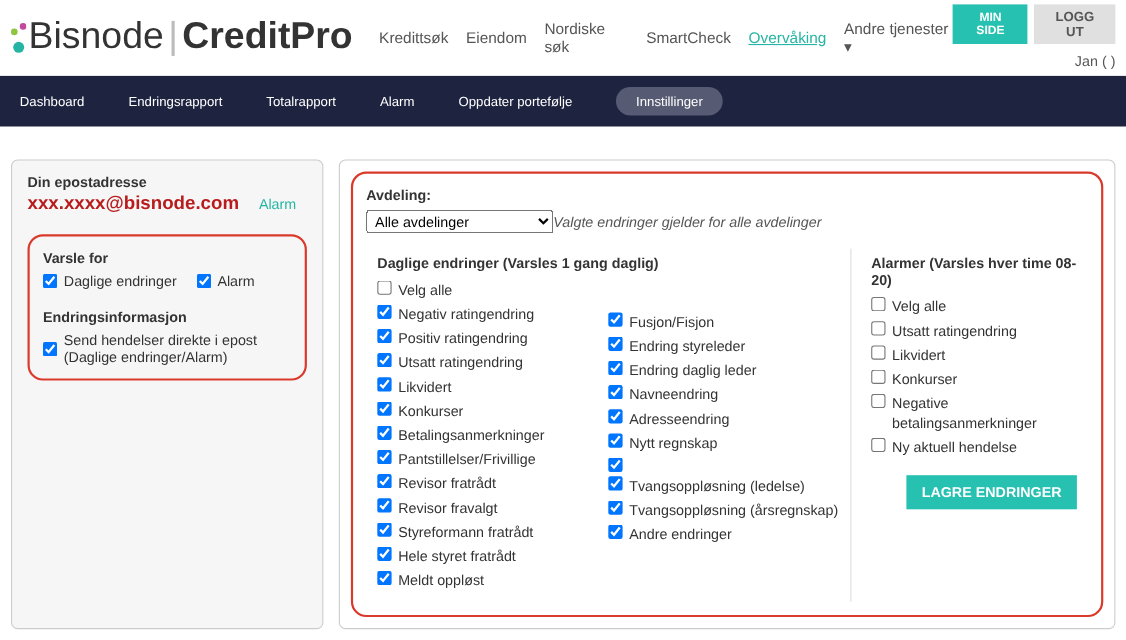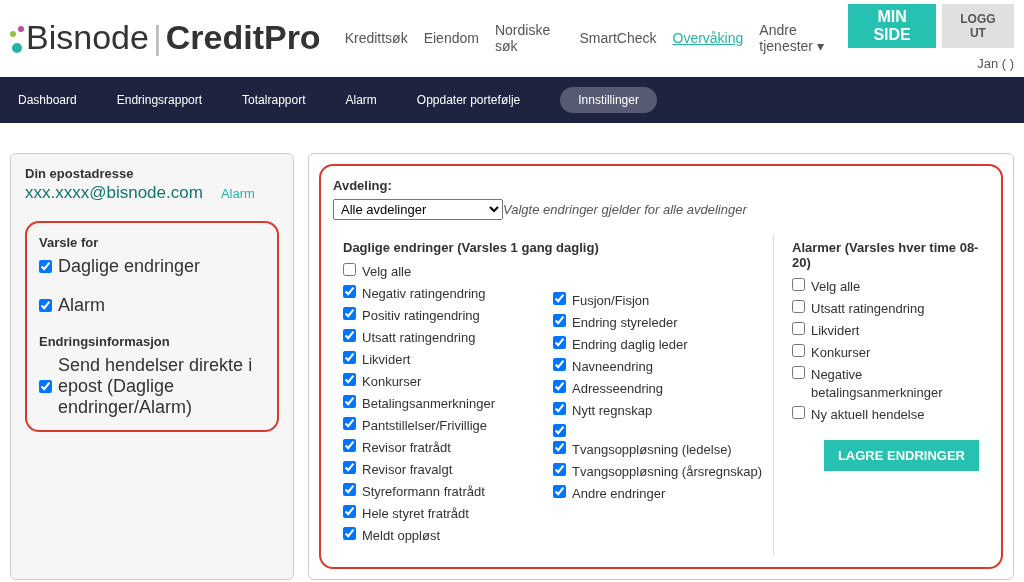--- a/index.html
+++ b/index.html
@@ -11,44 +11,44 @@
     .logo-dots { position: relative; width: 14px; height: 30px; margin-right: 2px; }
     .logo-text .sep { color: #bbb; margin: 0 4px; font-weight: 100; }
     .logo-text .bold { font-weight: 600; }
     
     .main-nav { display: flex; align-items: center; gap: 16px; margin-left: 24px; }
     .main-nav a { color: #555; text-decoration: none; font-size: 14px; font-weight: 500; }
     .main-nav a.active { color: #26B5A4; text-decoration: underline; }
     
     .top-right { text-align: right; }
     .top-buttons { display: flex; gap: 6px; justify-content: flex-end; margin-bottom: 8px; }
-    .btn-teal { background: #26C1B0; color: #fff; border: none; padding: 4px 10px; font-size: 16px; font-weight: bold; cursor: pointer; }
+    .btn-teal { background: #26C1B0; color: #fff; border: none; padding: 4px 10px; font-size: 11px; font-weight: bold; cursor: pointer; }
     .btn-grey { background: #e0e0e0; color: #555; border: none; padding: 4px 10px; font-size: 12px; font-weight: bold; cursor: pointer; }
     .user-line { font-size: 13px; color: #555; }
     
     .subnav { background: #1E2340; display: flex; align-items: center; padding: 0 18px; height: 46px; gap: 40px; margin-top: 6px; }
     .subnav a { color: #fff; text-decoration: none; font-size: 12px; font-weight: 500; }
     .subnav a.pill { background: #565A72; padding: 6px 18px; border-radius: 18px; }
     
     .content { padding: 30px 10px 10px 10px; display: flex; gap: 14px; }
     .card { border: 1px solid #ccc; border-radius: 6px; background: #f6f6f6; padding: 12px 14px; }
     .left-card { width: 284px; }
     .right-card { flex: 1; background: #fff; padding: 10px; }
     
     .email-label { font-weight: bold; font-size: 13px; margin-bottom: 2px; }
     .email-row { display: flex; align-items: baseline; gap: 18px; margin-bottom: 18px; }
-    .email-val { font-size: 17px; font-weight: normal; color: #0f766e; }
+    .email-val { font-size: 17px; font-weight: bold; color: #b91c1c; }
     .link-teal { color: #26B5A4; cursor: pointer; font-weight: 500; }
     
     .redbox { border: 2px solid #D93A2B; border-radius: 14px; padding: 12px 12px; }
     .left-red { margin-top: 2px; }
     .section-h { font-weight: bold; margin-bottom: 6px; }
     .chk-row { display: flex; gap: 18px; flex-wrap: wrap; align-items: center; }
     .chk-item { display: flex; align-items: center; gap: 6px; }
-    .chk-item label { font-size: 18px; }
+    .chk-item label { font-size: 13px; }
     input[type=checkbox] { width: 13px; height: 13px; }
     
     .right-red { padding: 12px 12px; }
     .dept-row { display: flex; align-items: center; margin-bottom: 14px; margin-top: 4px; }
     select { font-size: 13px; padding: 1px 3px; width: 170px; }
     .italic { font-style: italic; color: #555; }
     
     .cols { display: flex; gap: 0; }
     .col { padding: 6px 10px; }
     .col1 { width: 210px; }

